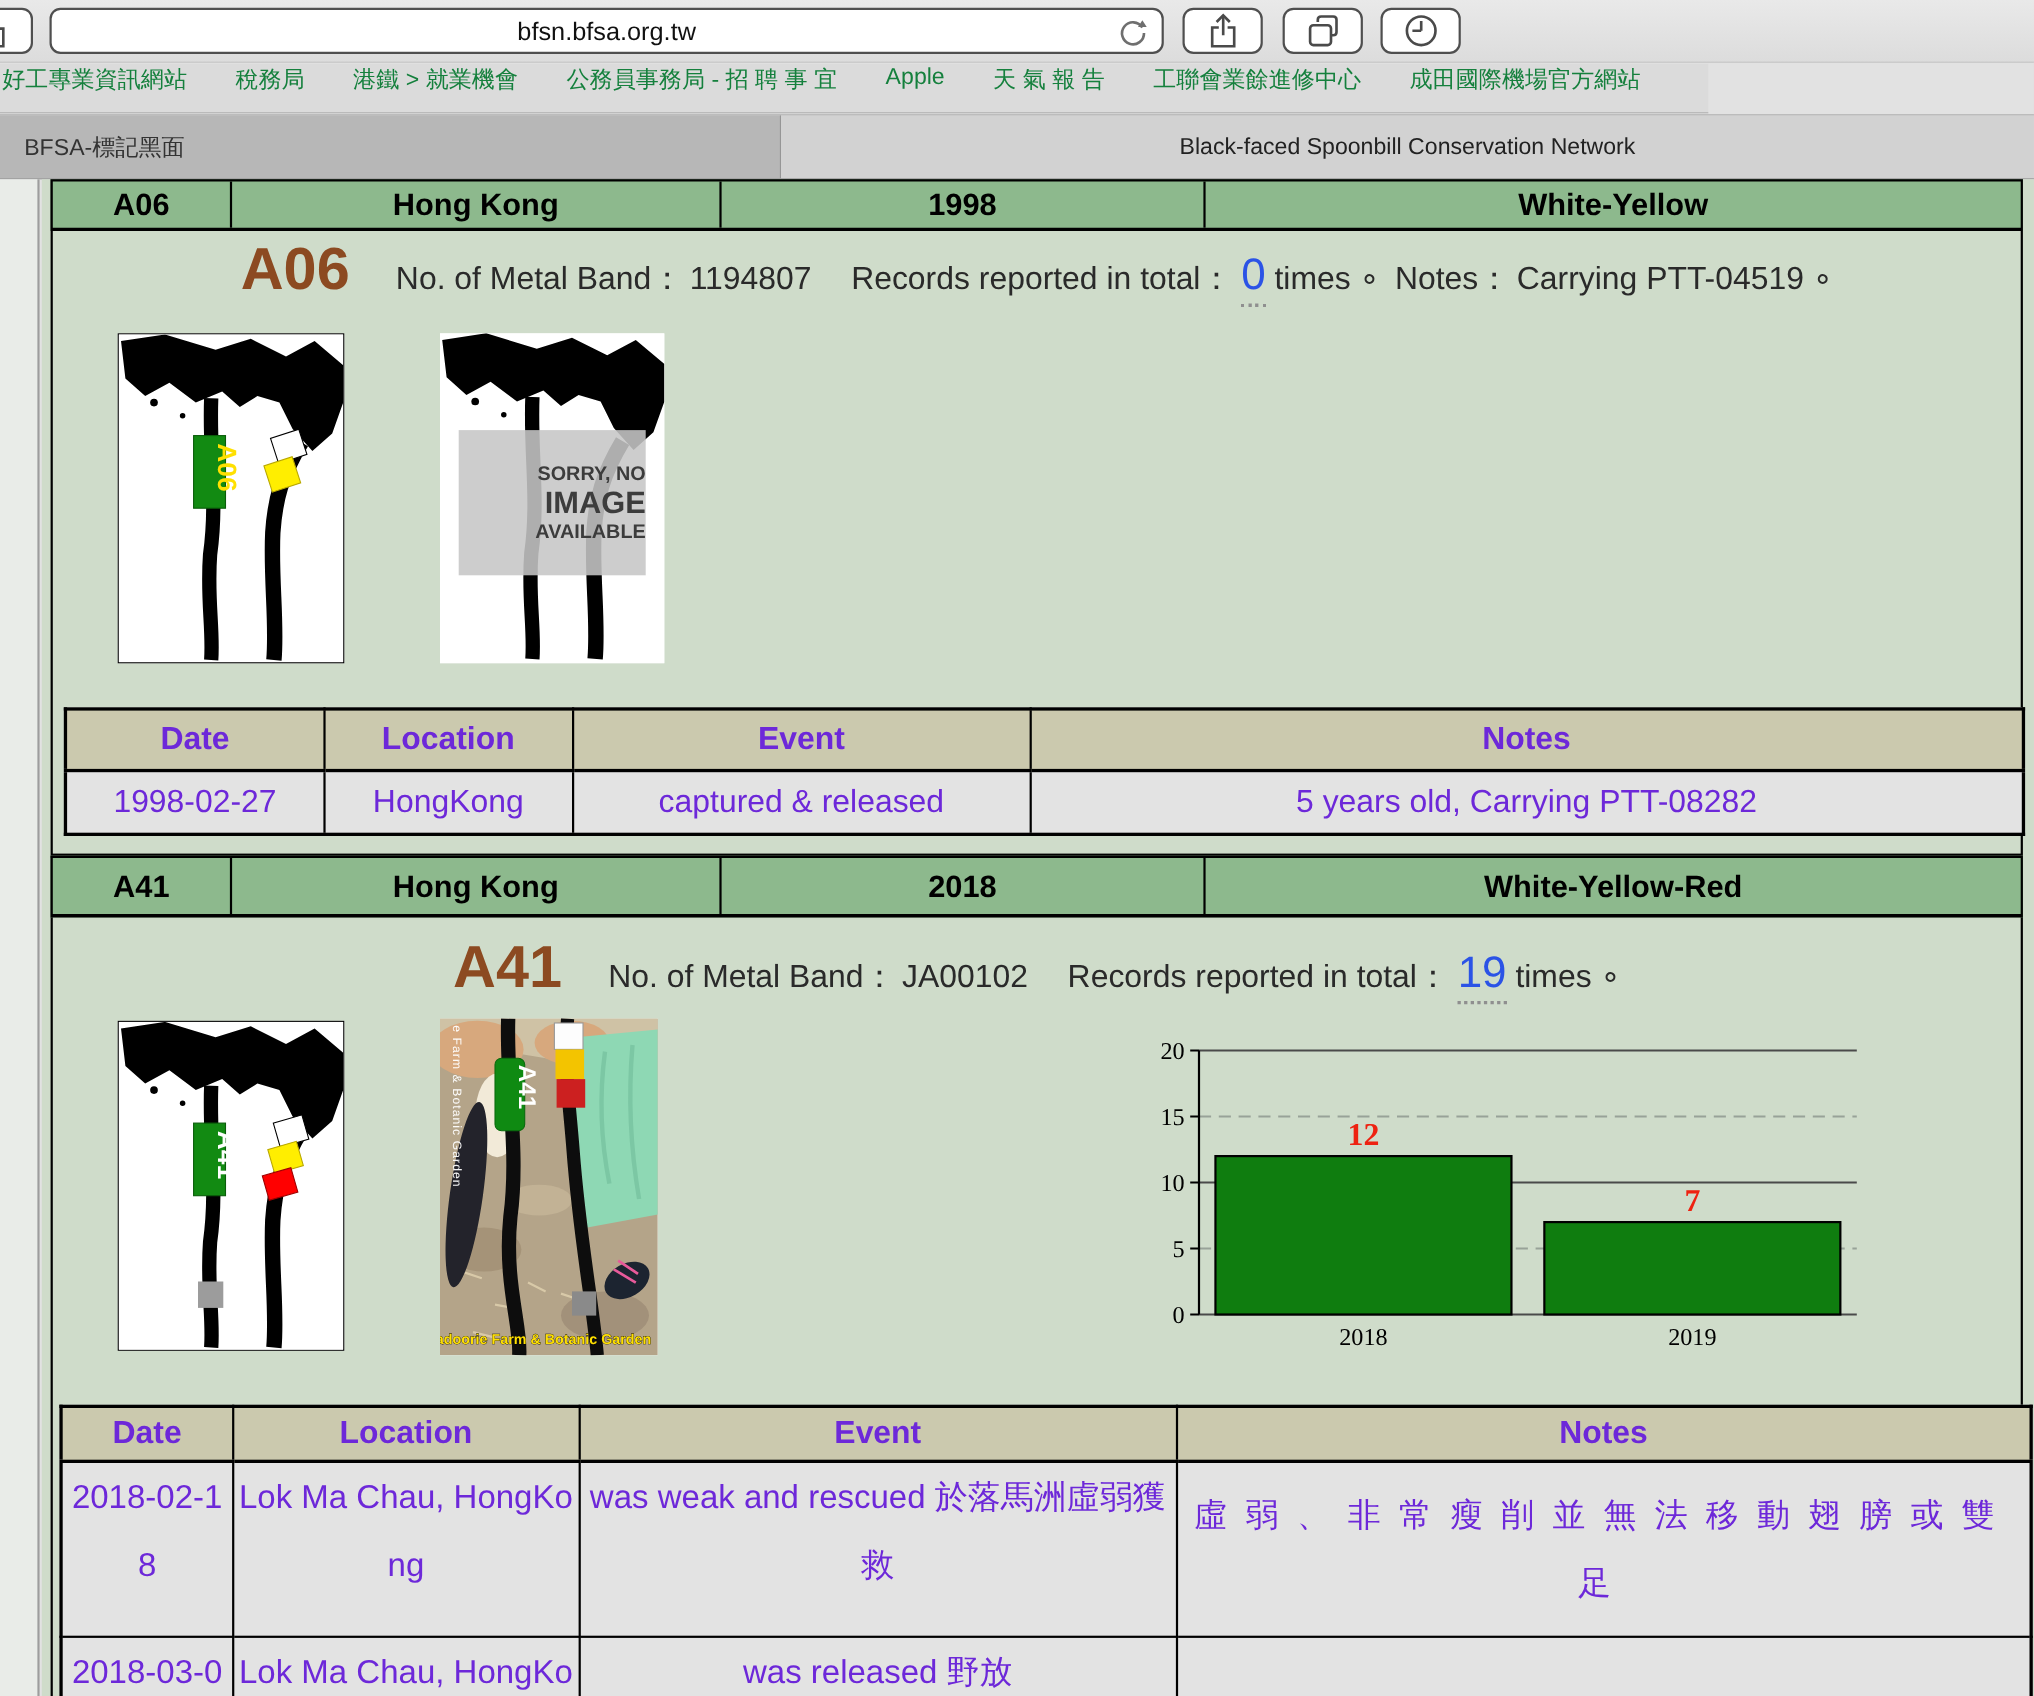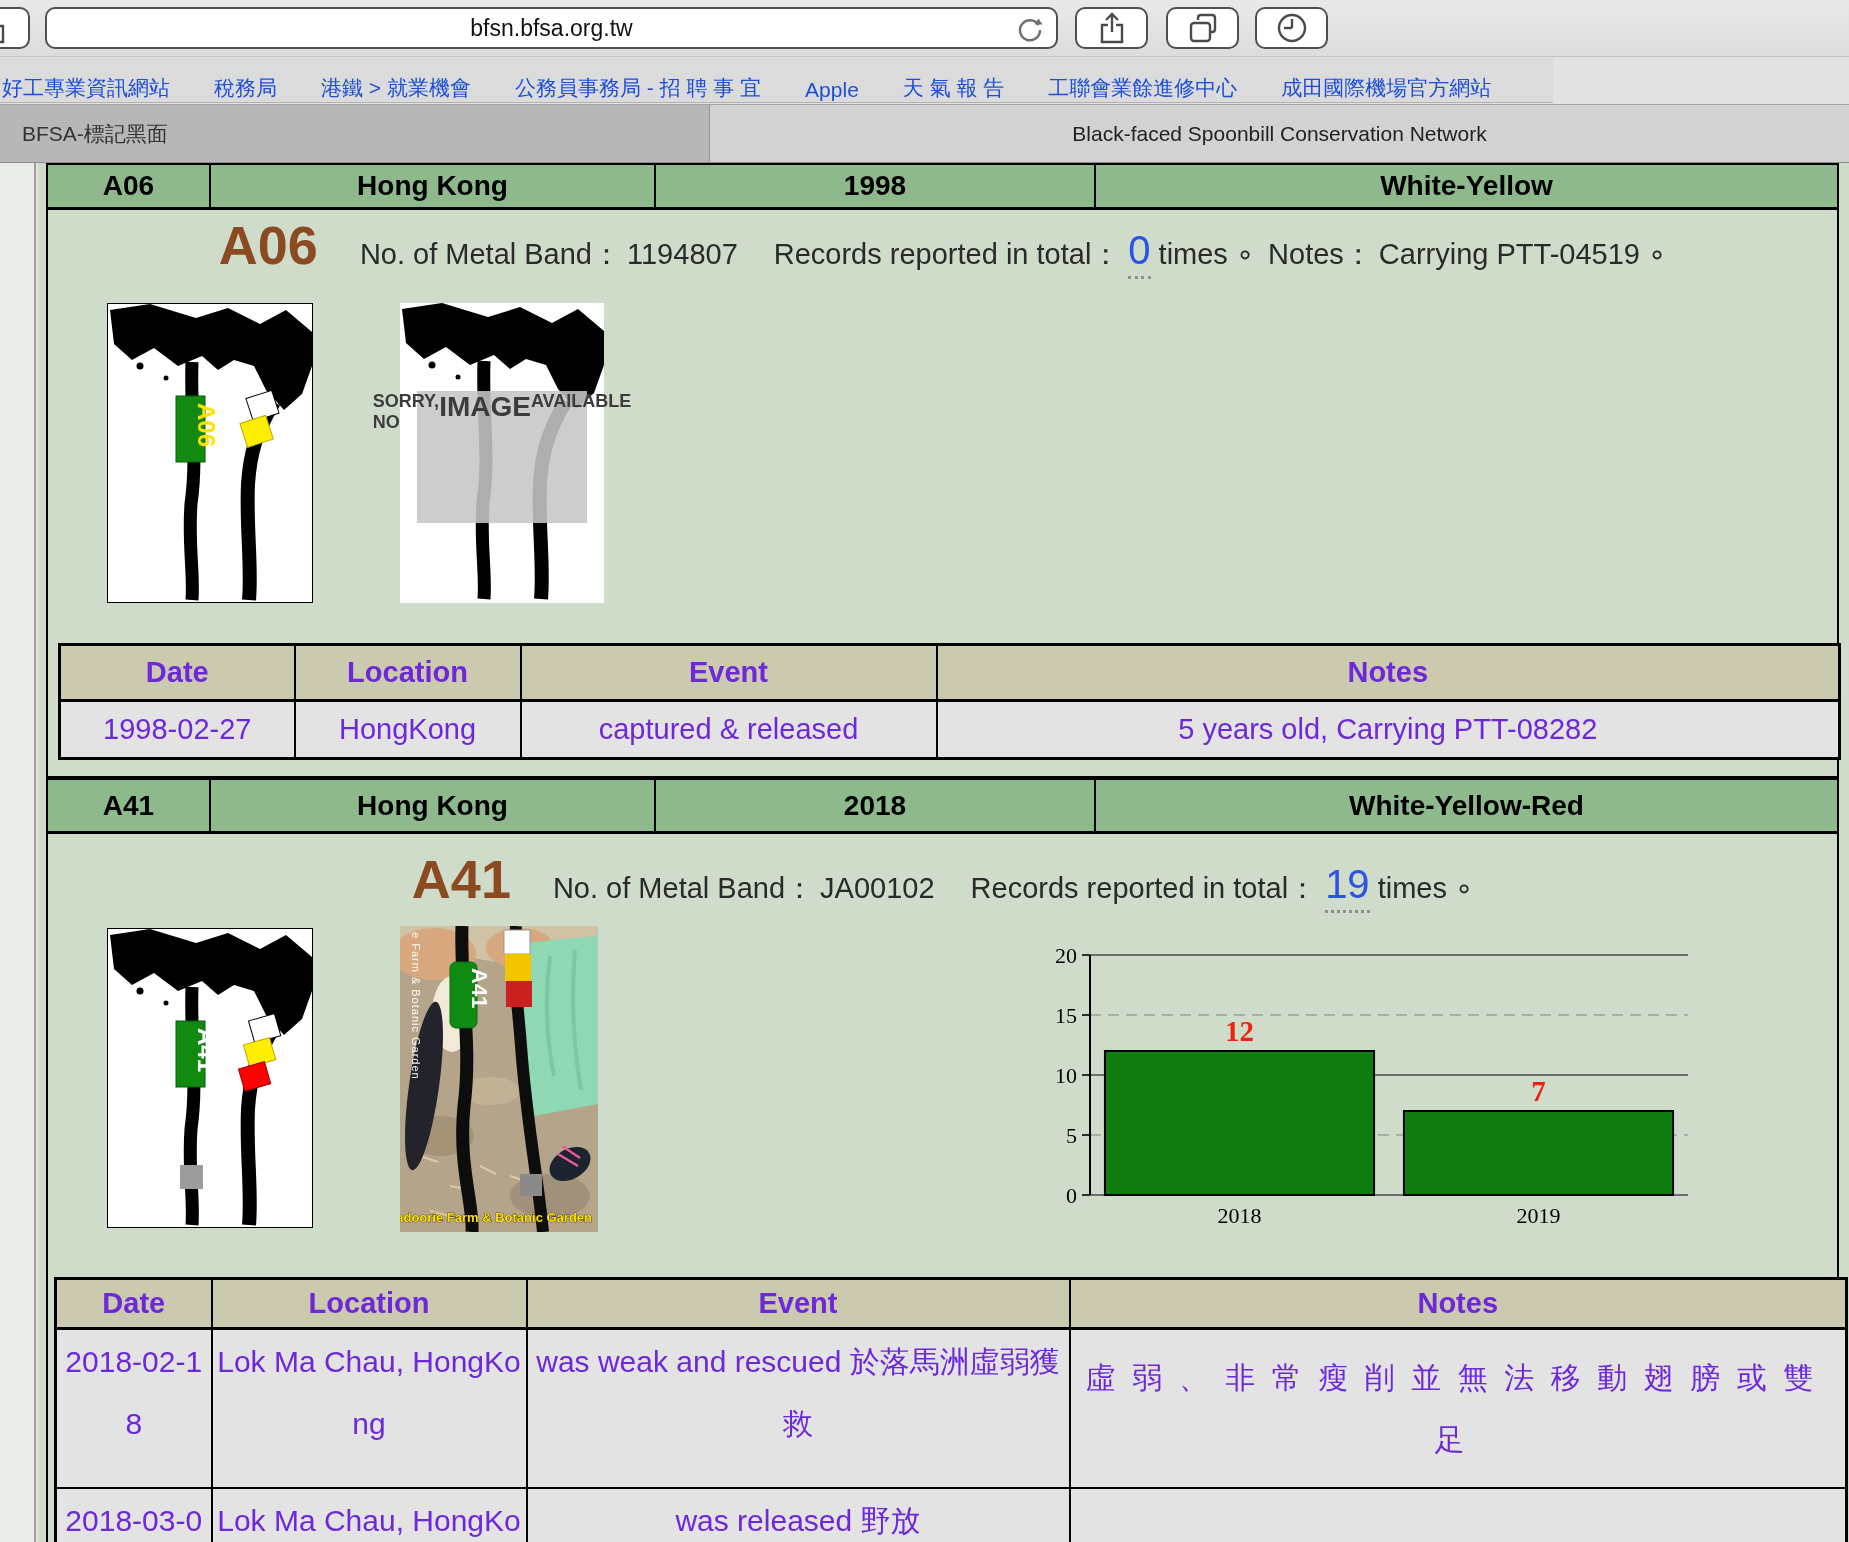--- a/index.html
+++ b/index.html
@@ -13,22 +13,22 @@
   .tbtn { position:absolute; top:7px; height:42px; background:#fff;
           border:2.5px solid #4f4f4f; border-radius:10px;
           display:flex; align-items:center; justify-content:center; }
   .urlbar { position:absolute; left:45px; top:7px; width:1013px; height:42px; background:#fff;
             border:2.5px solid #4f4f4f; border-radius:10px;
             display:flex; align-items:center; justify-content:center; }
   .urltext { font-size:23px; color:#111; }
   .reload { position:absolute; right:12px; top:7px; }
   .bookmarks { position:absolute; left:0; top:58px; width:1553px; height:45px;
                background:#dbdbdb; border-bottom:1px solid #b2b2b2;
-               display:flex; align-items:flex-end; gap:44px; padding-left:2px;
-               font-size:21px; color:#1d4ed8; white-space:nowrap; overflow:hidden; }
+               display:flex; align-items:flex-start; gap:44px; padding-left:2px;
+               font-size:21px; color:#15803d; white-space:nowrap; overflow:hidden; }
   .bookmarks span { cursor:default; }
   .tabbar { position:absolute; left:0; top:104px; width:1849px; height:59px;
             border-top:1px solid #a3a3a3; border-bottom:1px solid #8d8d8d; display:flex; }
   .tab { font-size:21px; display:flex; align-items:center; height:100%; }
   .tab-left { width:710px; background:#b7b7b7; color:#333; padding-left:22px;
               border-right:1px solid #969696; }
   .tab-right { flex:1; background:#d2d2d2; color:#222; justify-content:center; }
 
   
   .content-bg { position:absolute; left:38px; top:163px; width:1811px; height:1379px; background:#cfdcca; }
@@ -47,22 +47,22 @@
   .rec-id { font-size:54px; font-weight:bold; color:#8c4a21; margin-right:42px; }
   .hlbl { font-size:29px; }
   .hval { font-size:29px; margin-left:6px; }
   .hgap { margin-left:36px; }
   .count { font-size:40px; color:#2b53e6; margin:0 8px;
            border-bottom:3px dotted #8f8f8f; padding-bottom:3px; cursor:pointer; }
 
   .imgbox { position:absolute; background:#fff; }
   .bordered { border:1px solid #000; }
   .noimg-overlay { position:absolute; left:17px; top:88px; width:170px; height:132px;
-                   background:rgba(198,198,198,.88); display:flex; 
-                   align-items:flex-start; justify-content:center; color:#3c3c3c; font-weight:bold; }
+                   background:rgba(198,198,198,.88); display:flex; flex-direction:column;
+                   align-items:flex-end; justify-content:center; color:#3c3c3c; font-weight:bold; }
   .noimg-overlay .l1,.noimg-overlay .l3 { font-size:18px; }
   .noimg-overlay .l2 { font-size:28px; }
 
   
   table.rt { position:absolute; border-collapse:collapse; table-layout:fixed;
              background:#e3e3e3; border:3px solid #000; text-align:center; color:#6d28d9; }
   .rt th { background:#cbc9ae; border:2px solid #000; border-bottom:3px solid #000;
            font-size:29px; font-weight:bold; }
   .rt td { border:2px solid #000; }
   .t1 th { height:56px; } .t1 td { height:58px; font-size:29px; }

